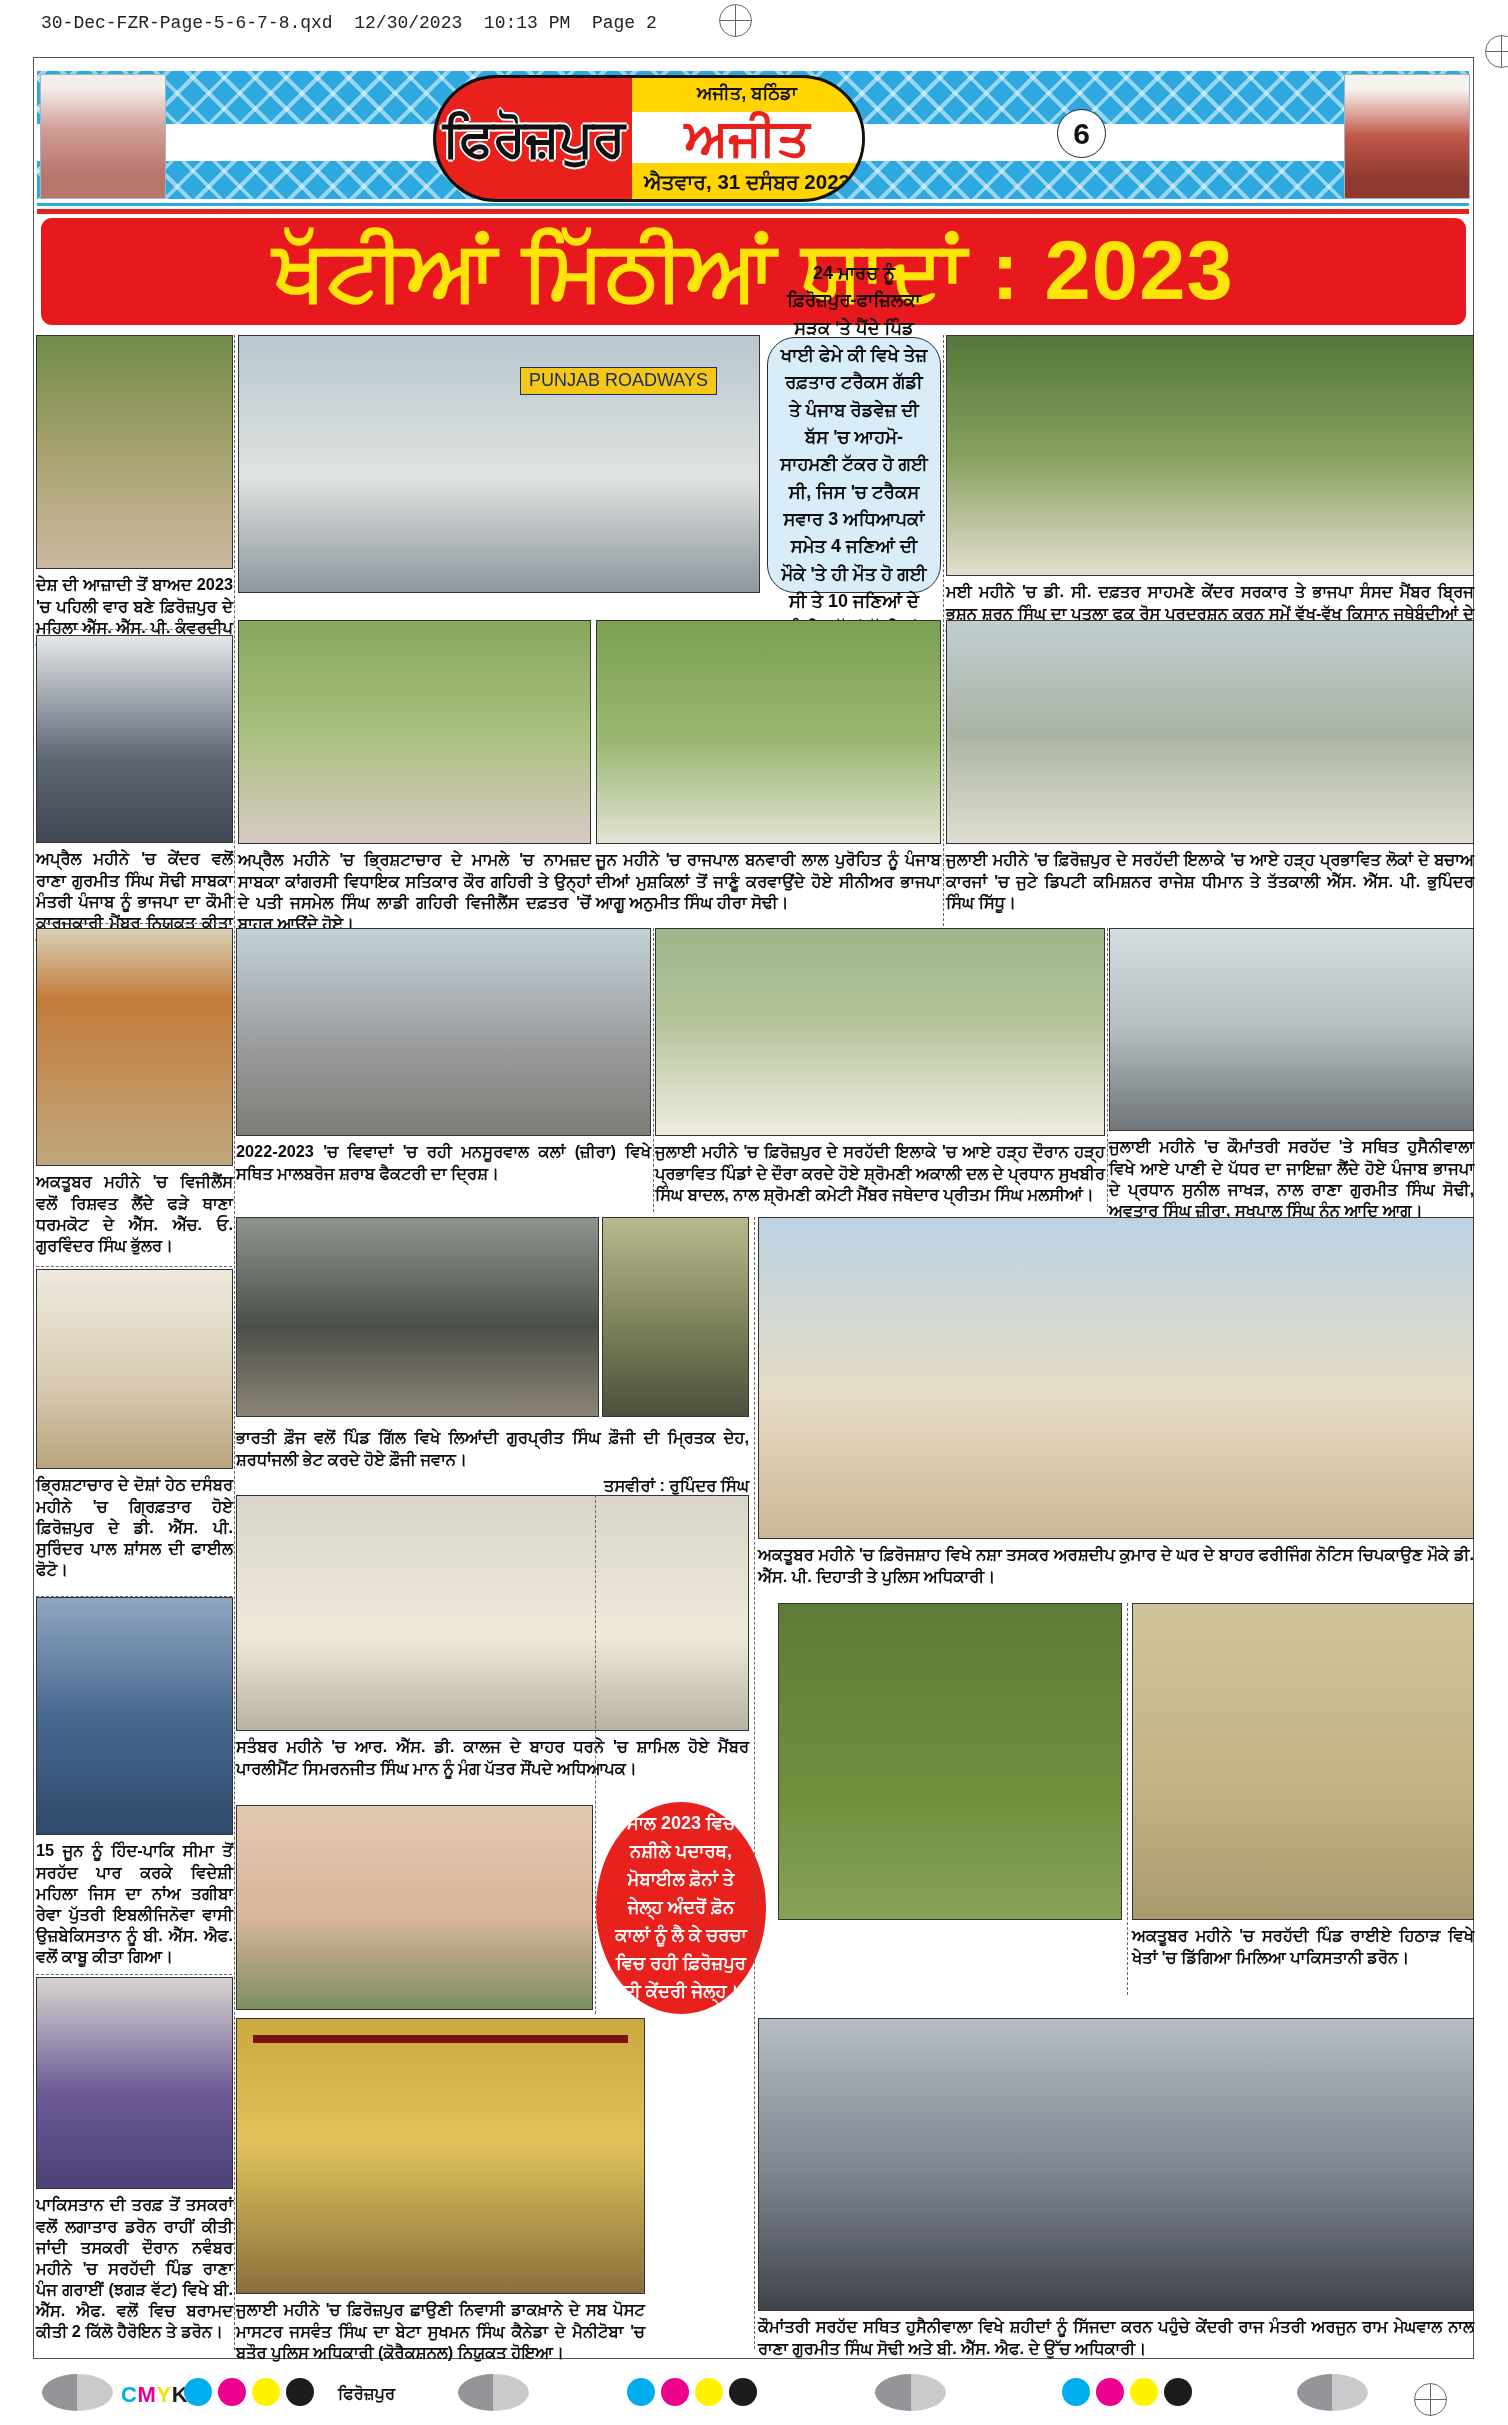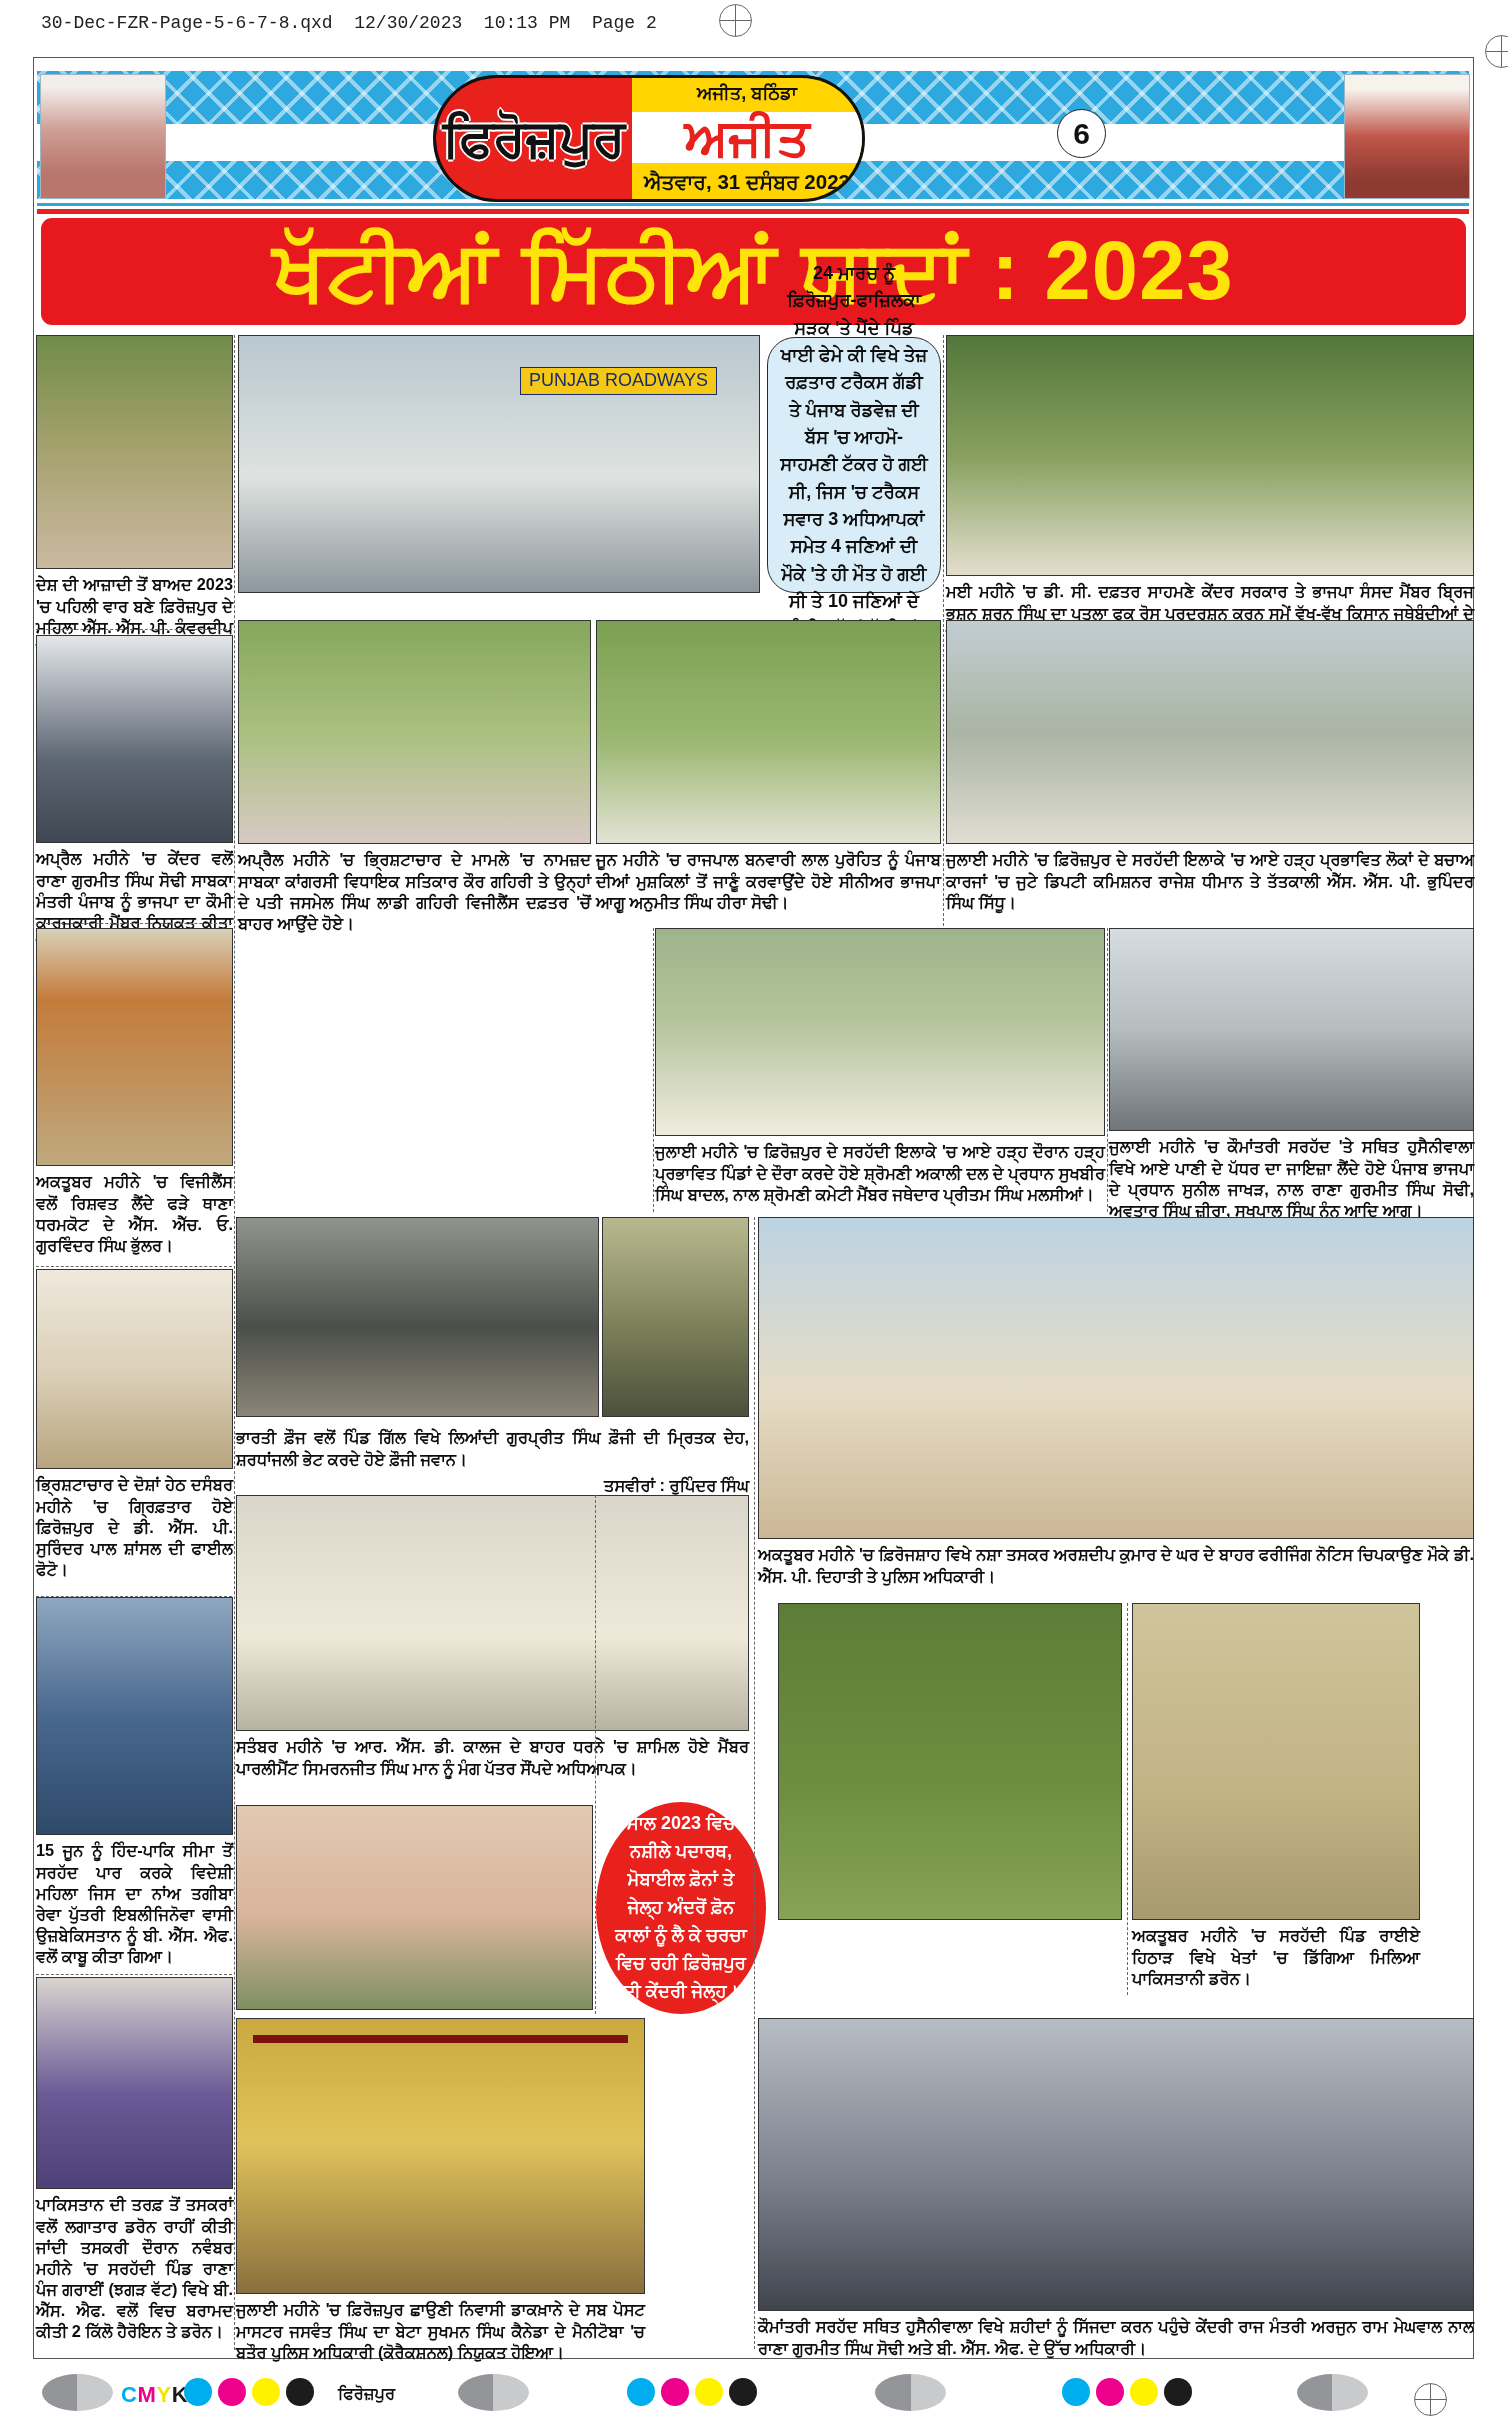--- a/index.html
+++ b/index.html
@@ -169,20 +169,24 @@
   <figure style="left:946px;top:620px;width:528px;">
     <div class="ph p7" style="height:224px;"></div>
     <figcaption class="cap">ਜੁਲਾਈ ਮਹੀਨੇ 'ਚ ਫ਼ਿਰੋਜ਼ਪੁਰ ਦੇ ਸਰਹੱਦੀ ਇਲਾਕੇ 'ਚ ਆਏ ਹੜ੍ਹ ਪ੍ਰਭਾਵਿਤ ਲੋਕਾਂ ਦੇ ਬਚਾਅ ਕਾਰਜਾਂ 'ਚ ਜੁਟੇ ਡਿਪਟੀ ਕਮਿਸ਼ਨਰ ਰਾਜੇਸ਼ ਧੀਮਾਨ ਤੇ ਤੱਤਕਾਲੀ ਐੱਸ. ਐੱਸ. ਪੀ. ਭੁਪਿੰਦਰ ਸਿੰਘ ਸਿੱਧੂ।</figcaption>
   </figure>
 
   <figure style="left:36px;top:928px;width:197px;">
     <div class="ph p8" style="height:238px;"></div>
     <figcaption class="cap">ਅਕਤੂਬਰ ਮਹੀਨੇ 'ਚ ਵਿਜੀਲੈਂਸ ਵਲੋਂ ਰਿਸ਼ਵਤ ਲੈਂਦੇ ਫੜੇ ਥਾਣਾ ਧਰਮਕੋਟ ਦੇ ਐੱਸ. ਐੱਚ. ਓ. ਗੁਰਵਿੰਦਰ ਸਿੰਘ ਭੁੱਲਰ।</figcaption>
   </figure>
 
+  <figure style="left:236px;top:928px;width:415px;">
+    <div class="ph p9" style="height:208px;"></div>
+    <figcaption class="cap">2022-2023 'ਚ ਵਿਵਾਦਾਂ 'ਚ ਰਹੀ ਮਨਸੂਰਵਾਲ ਕਲਾਂ (ਜ਼ੀਰਾ) ਵਿਖੇ ਸਥਿਤ ਮਾਲਬਰੋਜ ਸ਼ਰਾਬ ਫੈਕਟਰੀ ਦਾ ਦ੍ਰਿਸ਼।</figcaption>
+  </figure>
 
   <figure style="left:655px;top:928px;width:450px;">
     <div class="ph p10" style="height:208px;"></div>
     <figcaption class="cap">ਜੁਲਾਈ ਮਹੀਨੇ 'ਚ ਫ਼ਿਰੋਜ਼ਪੁਰ ਦੇ ਸਰਹੱਦੀ ਇਲਾਕੇ 'ਚ ਆਏ ਹੜ੍ਹ ਦੌਰਾਨ ਹੜ੍ਹ ਪ੍ਰਭਾਵਿਤ ਪਿੰਡਾਂ ਦੇ ਦੌਰਾ ਕਰਦੇ ਹੋਏ ਸ਼੍ਰੋਮਣੀ ਅਕਾਲੀ ਦਲ ਦੇ ਪ੍ਰਧਾਨ ਸੁਖਬੀਰ ਸਿੰਘ ਬਾਦਲ, ਨਾਲ ਸ਼੍ਰੋਮਣੀ ਕਮੇਟੀ ਮੈਂਬਰ ਜਥੇਦਾਰ ਪ੍ਰੀਤਮ ਸਿੰਘ ਮਲਸੀਆਂ।</figcaption>
   </figure>
 
   <figure style="left:1109px;top:928px;width:365px;">
     <div class="ph p11" style="height:203px;"></div>
     <figcaption class="cap">ਜੁਲਾਈ ਮਹੀਨੇ 'ਚ ਕੌਮਾਂਤਰੀ ਸਰਹੱਦ 'ਤੇ ਸਥਿਤ ਹੁਸੈਨੀਵਾਲਾ ਵਿਖੇ ਆਏ ਪਾਣੀ ਦੇ ਪੱਧਰ ਦਾ ਜਾਇਜ਼ਾ ਲੈਂਦੇ ਹੋਏ ਪੰਜਾਬ ਭਾਜਪਾ ਦੇ ਪ੍ਰਧਾਨ ਸੁਨੀਲ ਜਾਖੜ, ਨਾਲ ਰਾਣਾ ਗੁਰਮੀਤ ਸਿੰਘ ਸੋਢੀ, ਅਵਤਾਰ ਸਿੰਘ ਜ਼ੀਰਾ, ਸੁਖਪਾਲ ਸਿੰਘ ਨੰਨੂ ਆਦਿ ਆਗੂ।</figcaption>
   </figure>
@@ -224,21 +228,21 @@
 
   <div class="abs jail-oval">
     <span>ਸਾਲ 2023 ਵਿਚ ਨਸ਼ੀਲੇ ਪਦਾਰਥ, ਮੋਬਾਈਲ ਫ਼ੋਨਾਂ ਤੇ ਜੇਲ੍ਹ ਅੰਦਰੋਂ ਫ਼ੋਨ ਕਾਲਾਂ ਨੂੰ ਲੈ ਕੇ ਚਰਚਾ ਵਿਚ ਰਹੀ ਫ਼ਿਰੋਜ਼ਪੁਰ ਦੀ ਕੇਂਦਰੀ ਜੇਲ੍ਹ।</span>
   </div>
 
   <figure style="left:778px;top:1603px;width:344px;">
     <div class="ph p19" style="height:317px;"></div>
     <figcaption class="cap"></figcaption>
   </figure>
 
-  <figure style="left:1132px;top:1603px;width:288px;">
+  <figure style="left:1132px;top:1603px;width:342px;">
     <div class="ph p20" style="height:317px;"></div>
     <figcaption class="cap">ਅਕਤੂਬਰ ਮਹੀਨੇ 'ਚ ਸਰਹੱਦੀ ਪਿੰਡ ਰਾਈਏ ਹਿਠਾੜ ਵਿਖੇ ਖੇਤਾਂ 'ਚ ਡਿੱਗਿਆ ਮਿਲਿਆ ਪਾਕਿਸਤਾਨੀ ਡਰੋਨ।</figcaption>
   </figure>
 
   <figure style="left:36px;top:1977px;width:197px;">
     <div class="ph p21" style="height:212px;"></div>
     <figcaption class="cap">ਪਾਕਿਸਤਾਨ ਦੀ ਤਰਫ਼ ਤੋਂ ਤਸਕਰਾਂ ਵਲੋਂ ਲਗਾਤਾਰ ਡਰੋਨ ਰਾਹੀਂ ਕੀਤੀ ਜਾਂਦੀ ਤਸਕਰੀ ਦੌਰਾਨ ਨਵੰਬਰ ਮਹੀਨੇ 'ਚ ਸਰਹੱਦੀ ਪਿੰਡ ਰਾਣਾ ਪੰਜ ਗਰਾਈਂ (ਝਗੜ ਵੱਟ) ਵਿਖੇ ਬੀ. ਐੱਸ. ਐਫ. ਵਲੋਂ ਵਿਚ ਬਰਾਮਦ ਕੀਤੀ 2 ਕਿੱਲੋ ਹੈਰੋਇਨ ਤੇ ਡਰੋਨ।</figcaption>
   </figure>
 
   <figure style="left:236px;top:2018px;width:409px;">

